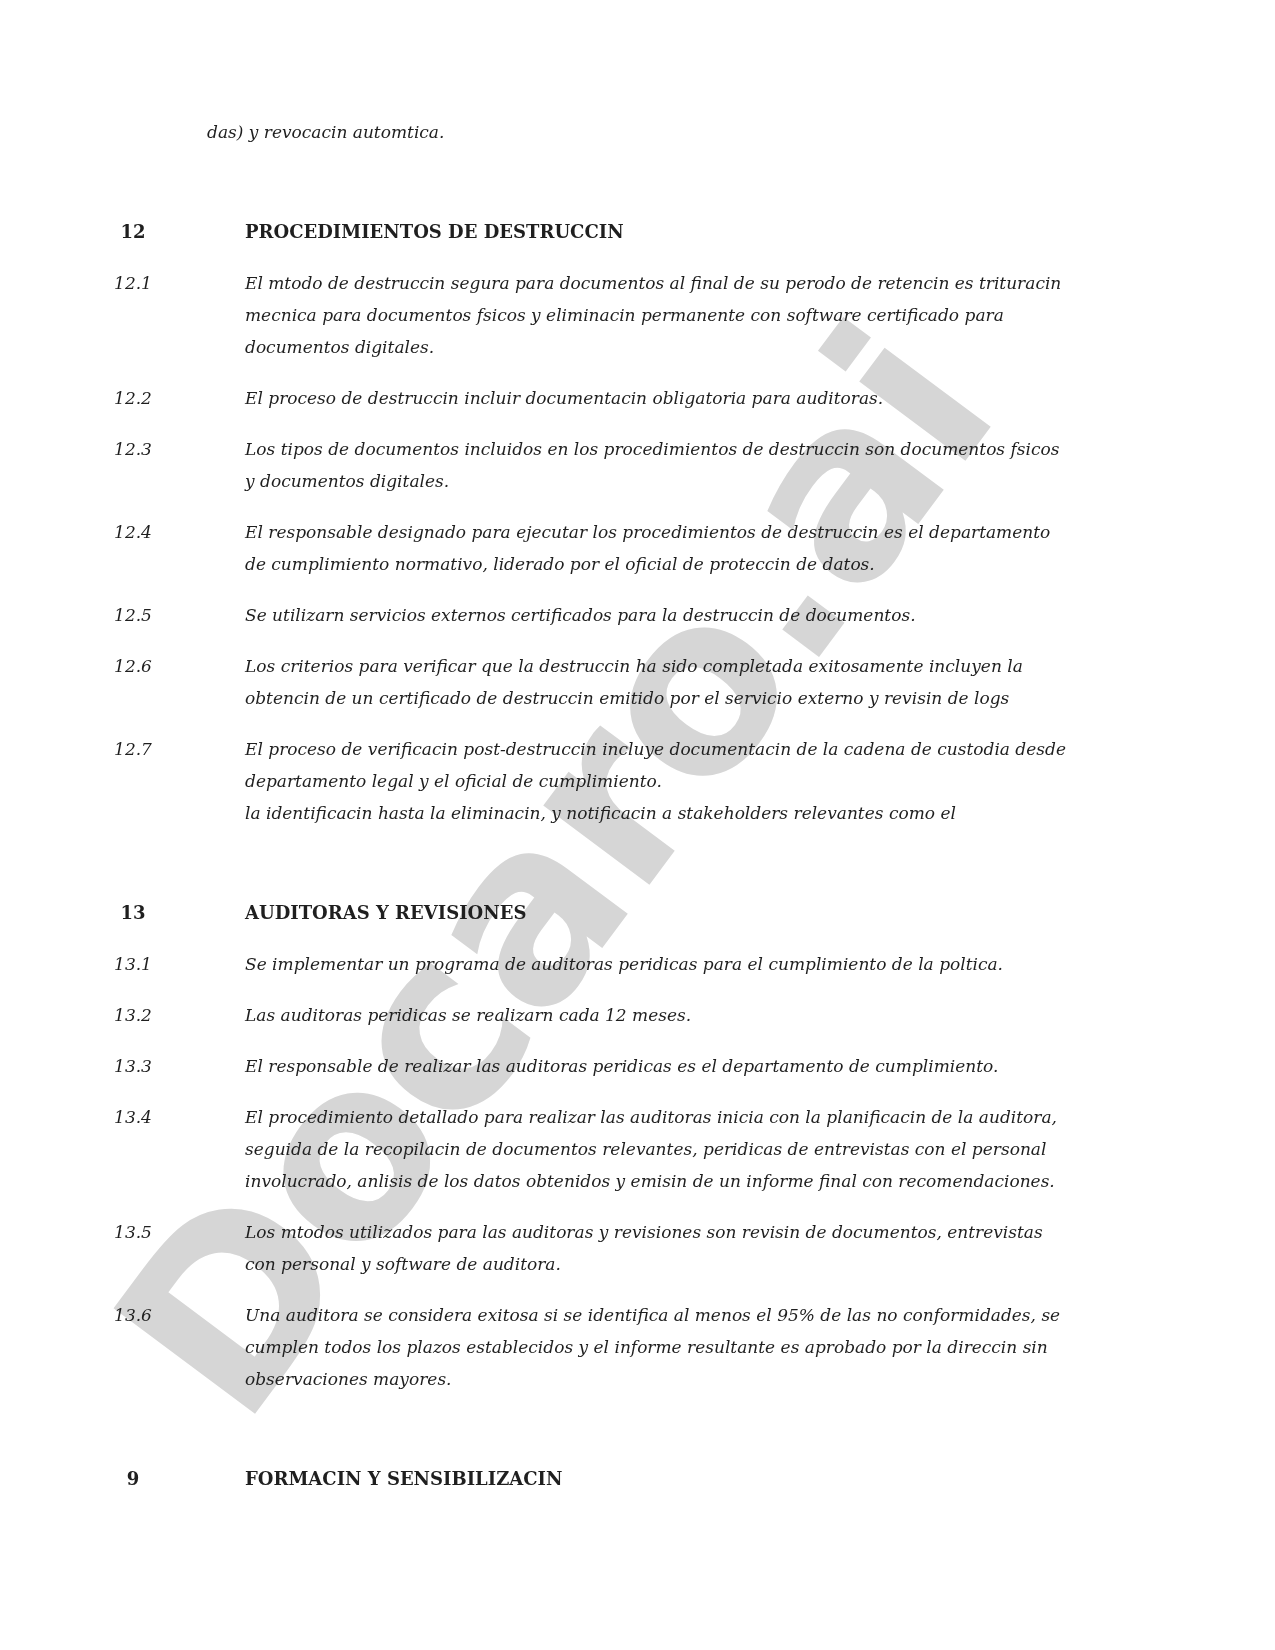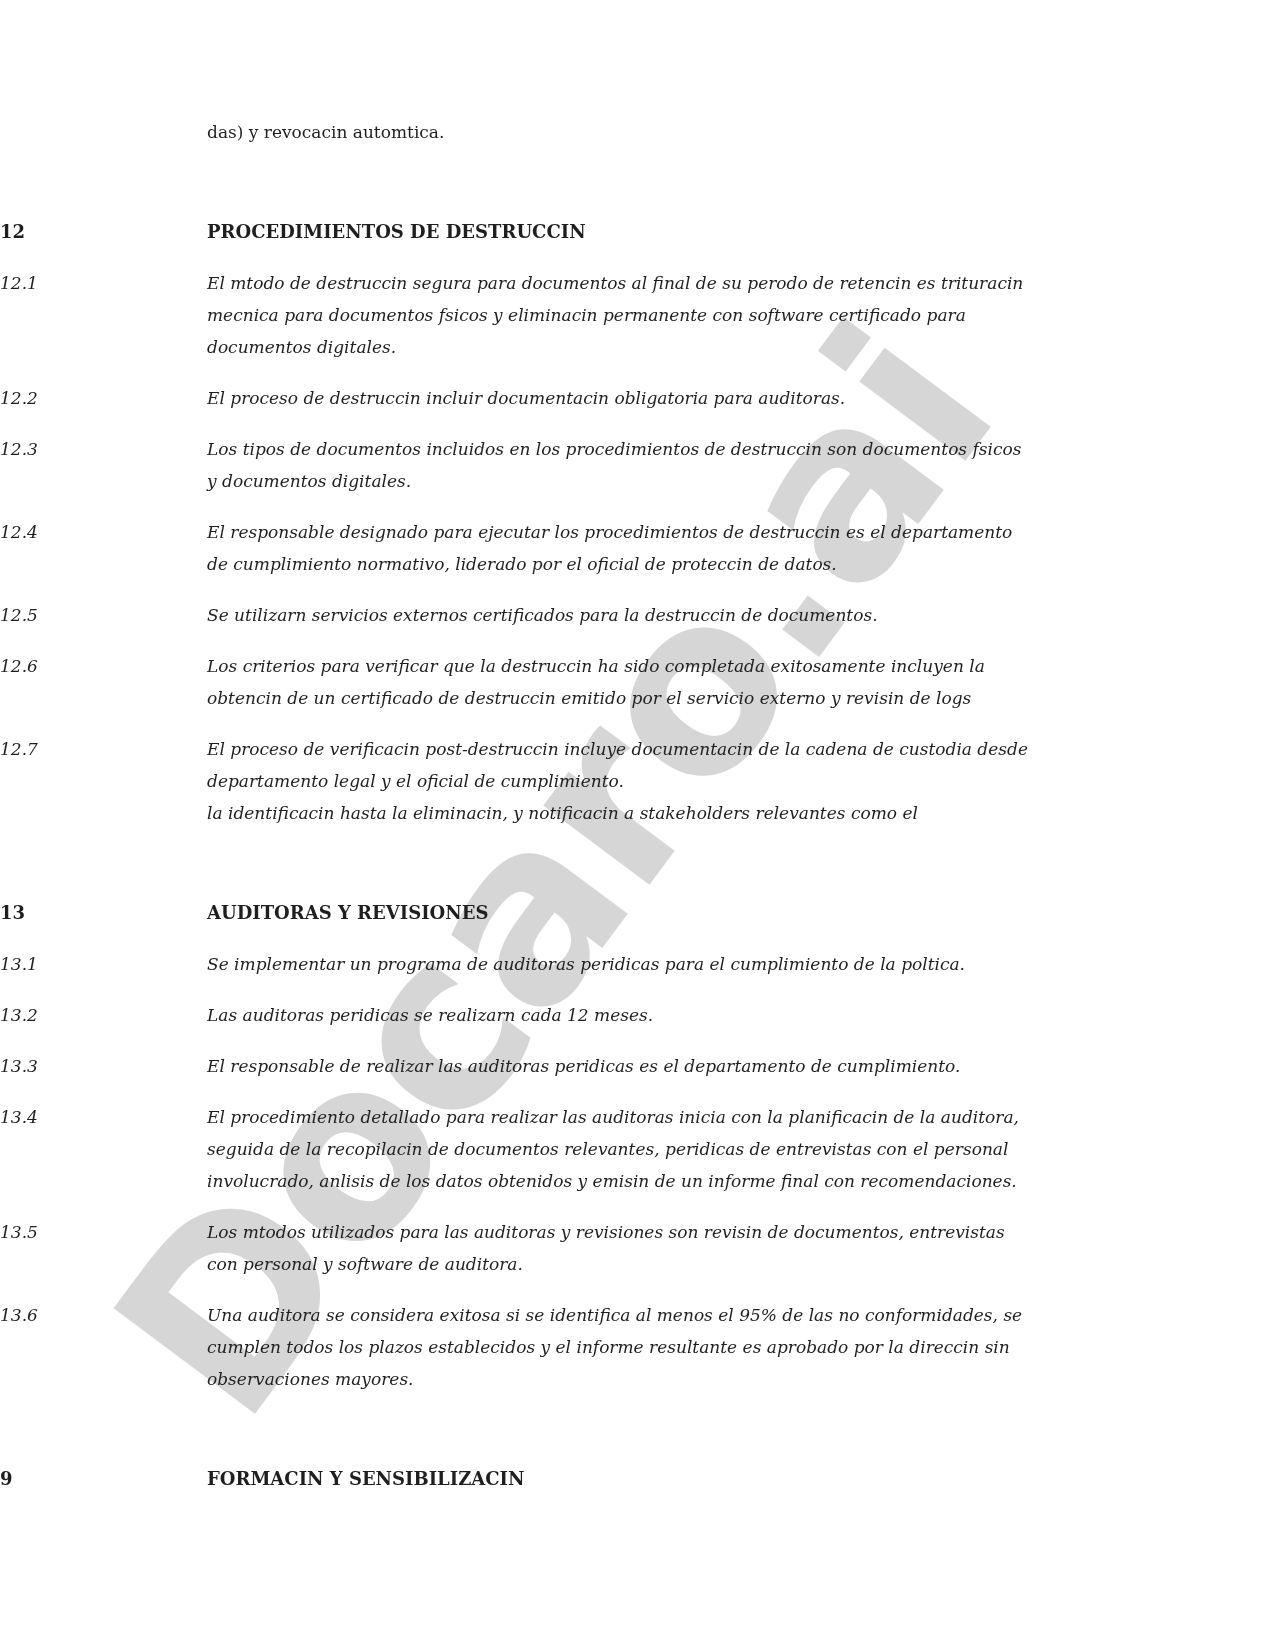--- a/index.html
+++ b/index.html
@@ -26,29 +26,29 @@
     white-space: nowrap;
     z-index: 0;
   }
   .content {
     position: relative;
     z-index: 1;
     padding-top: 116px;
     font-size: 17px;
     line-height: 32px;
   }
-  .cont-line { margin: 0 0 0 207px; }
+  .cont-line { margin: 0 0 0 207px; font-style: italic; }
   .heading {
     display: flex;
     margin: 68px 0 19px 0;
     font-weight: bold;
     font-size: 18px;
   }
   .item { display: flex; margin: 0 0 19px 0; font-style: italic; }
-  .col-num { flex: 0 0 190px; text-align: left; }
+  .col-num { flex: 0 0 190px; text-align: center; padding-left: 38px; }
   .col-text { margin-left: 17px; }
   .line { white-space: nowrap; }
 </style>
 </head>
 <body>
 
 <div class="page">
 
   <div class="watermark">Docaro.ai</div>
 

